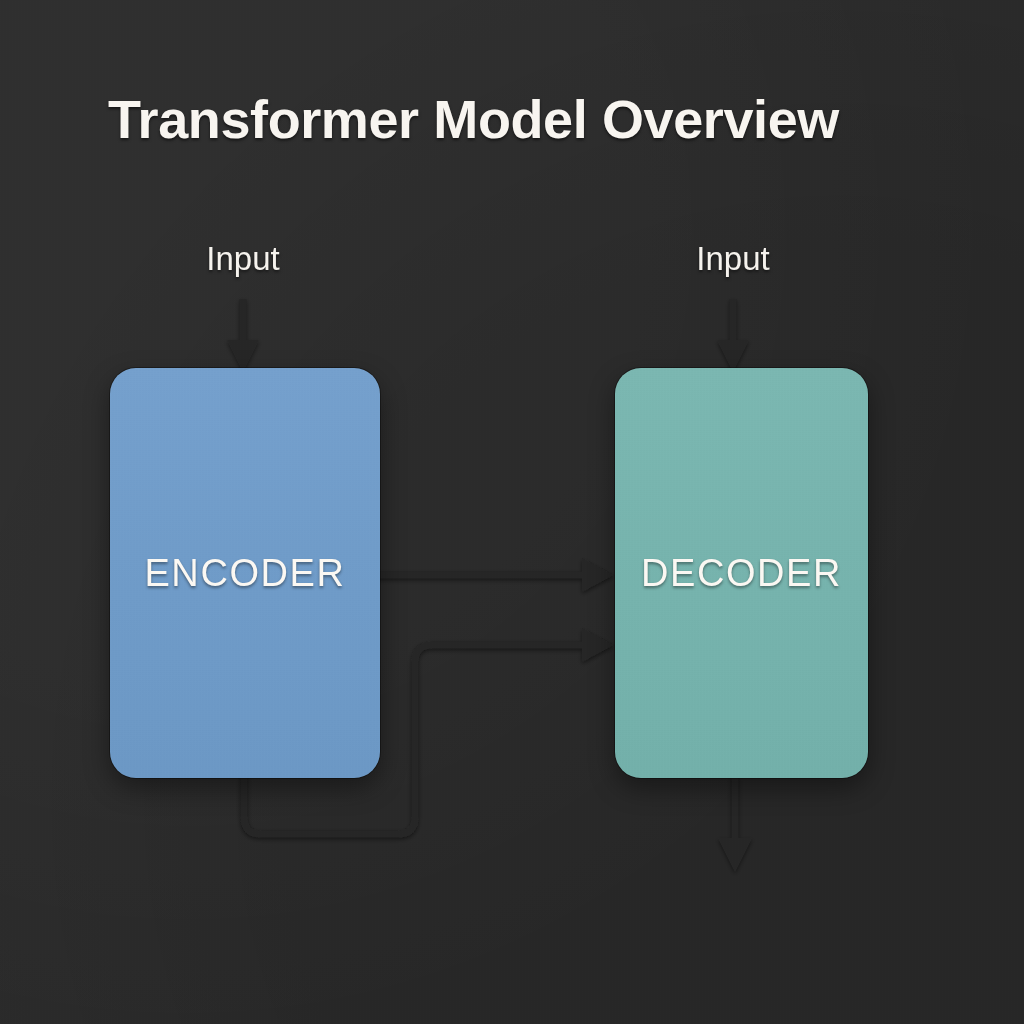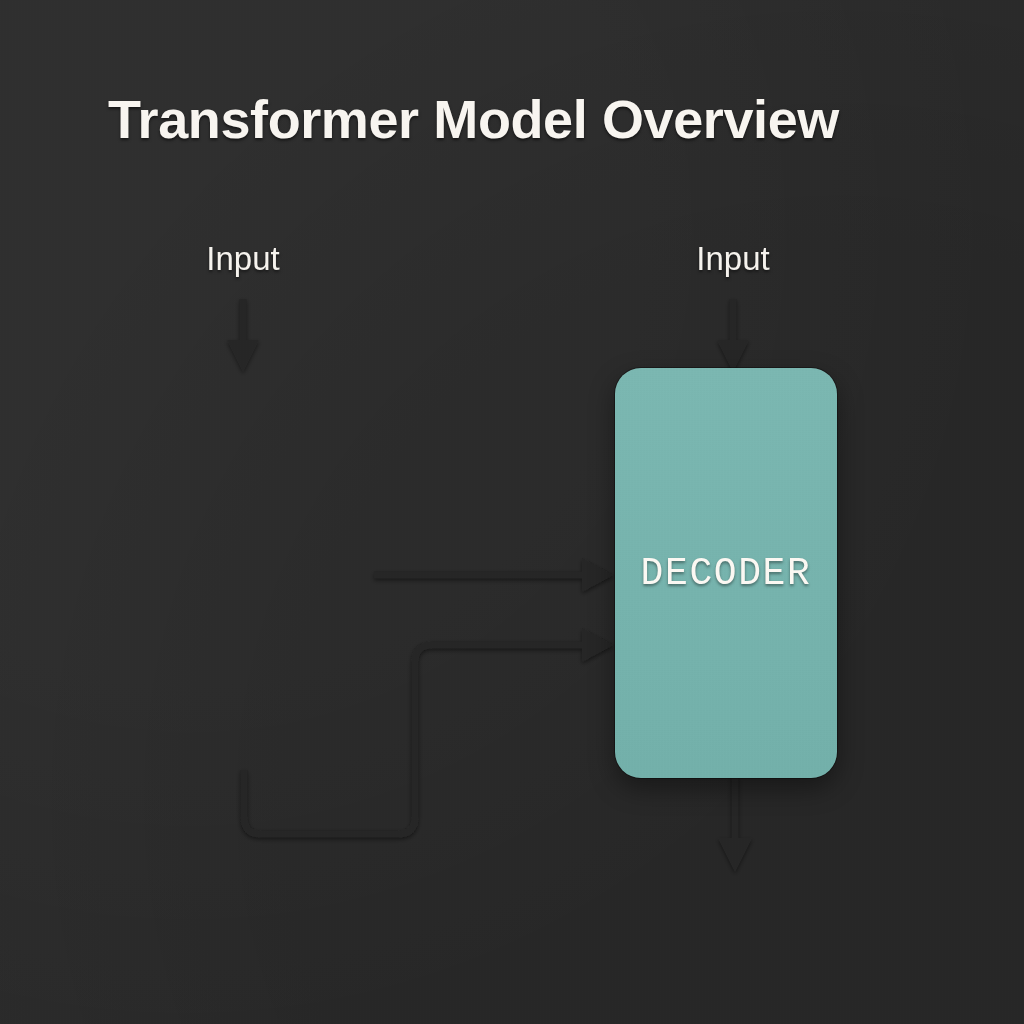--- a/index.html
+++ b/index.html
@@ -84,23 +84,22 @@
     text-shadow: 0 2px 3px rgba(0,0,0,0.40);
     user-select: none;
   }
   #node-encoder {
     left: 110px;  top: 368px;
     width: 270px; height: 410px;
     background: linear-gradient(180deg, #75a0cd 0%, #6f9bc8 55%, #6c98c5 100%);
   }
   #node-decoder {
     left: 615px;  top: 368px;
-    width: 222px; height: 410px;
+    width: 253px; height: 410px;
     background: linear-gradient(180deg, #7bb7b1 0%, #76b3ad 55%, #73b0aa 100%);
-    font-family: Liberation Mono, monospace;
   }
 </style>
 </head>
 <body>
 
 <div id="stage">
 
   <svg id="wires" width="1024" height="1024" viewBox="0 0 1024 1024">
     <defs>
       <filter id="wireShadow" x="-20%" y="-20%" width="140%" height="140%">
@@ -135,19 +134,22 @@
         <polygon points="735,872 718,838 752,838" fill="#262626"></polygon>
       </g>
     </g>
   </svg>
 
   <div id="title">Transformer Model Overview</div>
 
   <div class="io-label" id="label-input">Input</div>
   <div class="io-label" id="label-output">Input</div>
 
+  <div class="node" id="node-encoder">
+    <span class="node-label">ENCODER</span>
+  </div>
 
   <div class="node" id="node-decoder">
     <span class="node-label">DECODER</span>
   </div>
 
   <div id="noise"></div>
 </div>
 
 </body></html>

